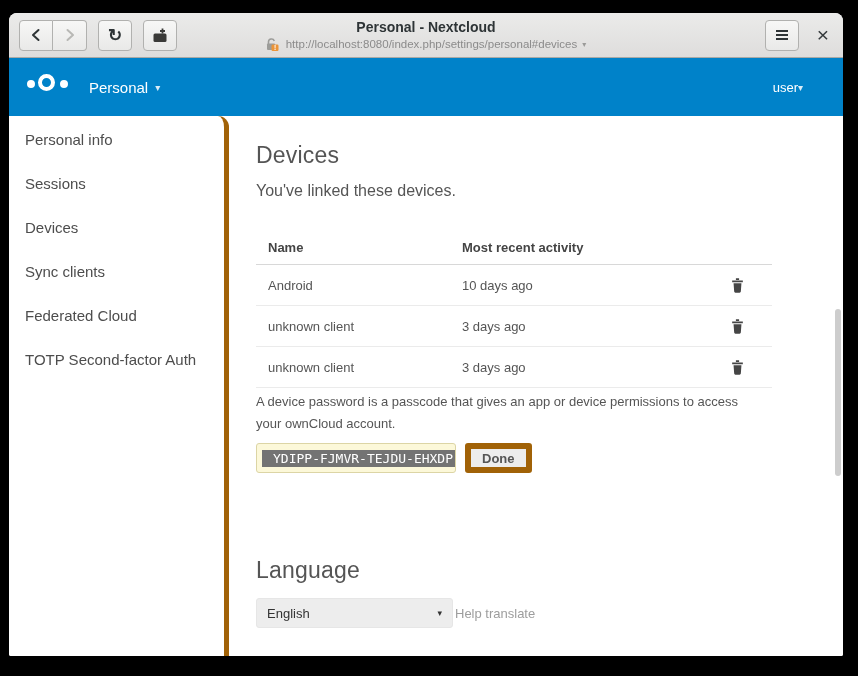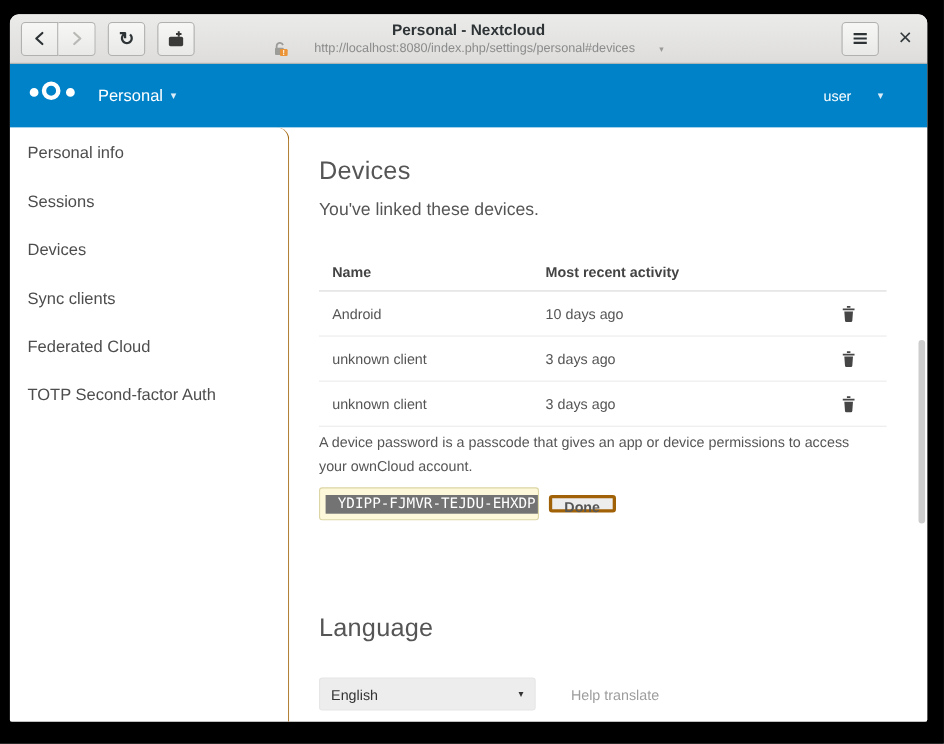--- a/index.html
+++ b/index.html
@@ -13,66 +13,66 @@
   .titlebar { height:45px; background:linear-gradient(#ebebea,#dedddc); border-bottom:1px solid #a9a9a6;
               display:flex; align-items:center; padding:0 10px; position:relative; }
   .tb-group { display:flex; }
   .tb-btn { width:34px; height:31px; background:linear-gradient(#f7f7f6,#e9e9e8); border:1px solid #b1b1af;
             border-radius:4px; display:flex; align-items:center; justify-content:center; cursor:pointer; }
   .tb-btn.joined-left { border-radius:4px 0 0 4px; }
   .tb-btn.joined-right { border-radius:0 4px 4px 0; border-left:none; }
   .tb-btn.standalone { margin-left:11px; }
   .tb-center { position:absolute; left:50%; transform:translateX(-50%); top:5px; text-align:center; width:460px; }
   .tb-title { font-size:14px; font-weight:bold; color:#2e3436; line-height:18px; }
-  .tb-urlrow { display:flex; align-items:center; justify-content:center; gap:22px; margin-top:1px; }
+  .tb-urlrow { display:flex; align-items:center; justify-content:center; gap:5px; margin-top:1px; }
   .tb-url { font-size:11.5px; color:#8b8b8b; }
   .tb-url-caret { font-size:8px; color:#9a9a98; }
   .tb-right { margin-left:auto; display:flex; align-items:center; gap:14px; }
   .close-x { font-size:21px; color:#34393b; line-height:20px; cursor:pointer; padding:0 4px; font-weight:400; }
   .reload-glyph { font-size:17px; color:#2e3436; font-weight:bold; line-height:17px; }
 
   
   .nc-header { height:58px; background:#0082c9; display:flex; align-items:center; padding:0 18px; }
   .nc-logo { position:relative; width:48px; height:26px; margin-right:14px; }
   .nc-logo .ring { position:absolute; border:4px solid #fff; border-radius:50%; }
   .ring.mid { width:17px; height:17px; left:11px; top:0; border-width:4.5px; }
   .ring.left { width:6px; height:6px; left:0; top:5.5px; border-width:4.5px; }
   .ring.right { width:6px; height:6px; left:33px; top:5.5px; border-width:4.5px; }
   .nc-appmenu { color:#fff; font-size:15px; display:flex; align-items:center; gap:7px; cursor:pointer; }
   .nc-caret { font-size:10px; color:rgba(255,255,255,.85); }
-  .nc-user { margin-left:auto; color:#fff; font-size:13px; display:flex; align-items:center; gap:24px; cursor:pointer; margin-right:22px; }
+  .nc-user { margin-left:auto; color:#fff; font-size:13px; display:flex; align-items:center; gap:0; cursor:pointer; margin-right:22px; }
 
   
   .app-body { display:flex; height:557px; background:#fff; position:relative; }
-  .sidebar { width:254px; border-right:1px solid #a16207; padding-top:2px;border-radius:11px; }
+  .sidebar { width:220px; border-right:5px solid #a16207; padding-top:2px;border-radius:11px; }
   .side-item { height:44px; line-height:44px; padding-left:16px; font-size:15px; color:#4d4d4d; cursor:pointer; }
 
   .content { flex:1; position:relative; padding:26px 0 0 27px; overflow:hidden; }
   h2.section-title { font-size:23px; font-weight:300; color:#555; letter-spacing:.2px; }
   .subtitle { font-size:16px; color:#555; margin-top:13px; }
 
   .dev-table { margin-top:40px; width:516px; font-size:13px; color:#555; }
   .t-head { display:flex; font-weight:bold; color:#444; padding:0 0 9px 0; border-bottom:1px solid #d8d8d8; }
   .t-row { display:flex; align-items:center; height:41px; border-bottom:1px solid #ebebeb; }
   .t-row.last { border-bottom:none; }
   .c-name { width:206px; padding-left:12px; }
   .c-act { flex:1; }
   .c-del { width:52px; display:flex; justify-content:flex-end; padding-right:27px; }
   .trash { cursor:pointer; display:inline-flex; }
 
   .pw-hint { margin-top:3px; font-size:13px; color:#555; line-height:22px; max-width:505px; }
   .pw-row { margin-top:8px; display:flex; align-items:center; gap:9px; }
   .pw-input { width:200px; height:30px; background:#fcf8d9; border:1px solid #dcd5a5; border-radius:3px;
               display:flex; align-items:center; padding:0 5px; overflow:hidden; }
   .pw-text { font-family:"DejaVu Sans Mono", monospace; font-size:13px; background:#737373; color:#fff; padding:1px 11px; white-space:nowrap; }
-  .btn-done { height:16px; padding:0 11px; background:#ededed; border:3px solid #a16207; border-radius:3px;
+  .btn-done { height:30px; padding:0 11px; background:#ededed; border:6px solid #a16207; border-radius:3px;
               font-size:13px; font-weight:600; color:#555; cursor:pointer; }
 
   .lang-section { margin-top:84px; }
-  .lang-row { margin-top:32px; display:flex; align-items:center; gap:32px; }
+  .lang-row { margin-top:14px; display:flex; align-items:center; gap:2px; }
   .select-box { width:197px; height:30px; background:#ededed; border:1px solid #e6e6e6; border-radius:3px;
                 display:flex; align-items:center; padding:0 10px; font-size:13px; color:#333; cursor:pointer; }
   .select-caret { margin-left:auto; font-size:9px; color:#333; }
   .help-translate { font-size:13px; color:#9d9d9d; cursor:pointer; }
 
   .scroll-thumb { position:absolute; right:2px; top:193px; width:6px; height:167px; background:#cdcdcd; border-radius:3px; cursor:pointer; }
 
   svg { display:block; }
 </style>
 </head>

